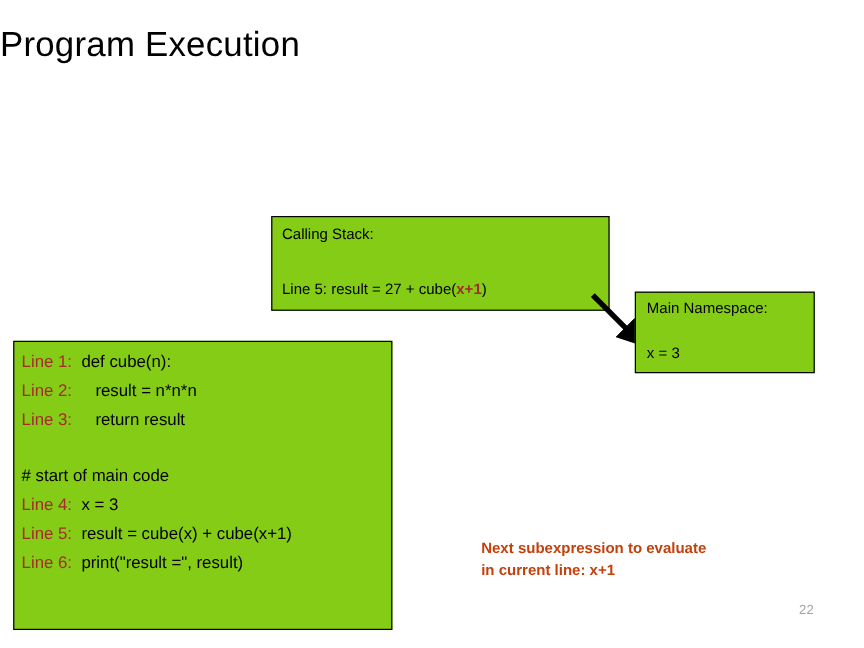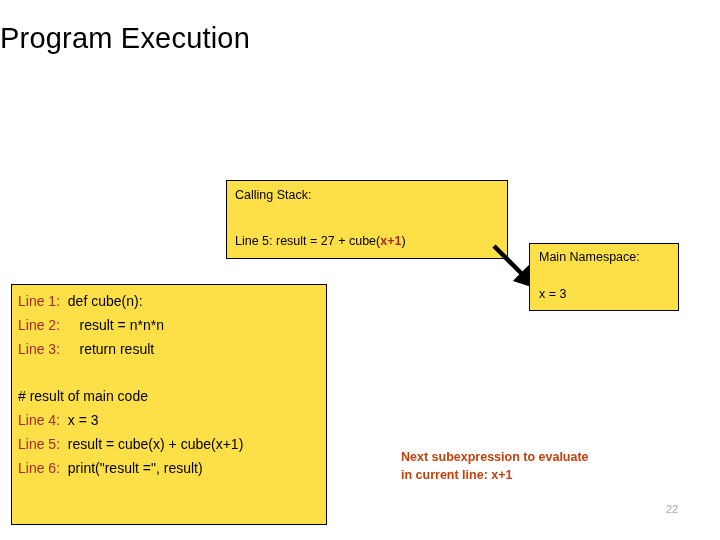--- a/index.html
+++ b/index.html
@@ -34,21 +34,21 @@
     font-weight: 400;
     letter-spacing: 0.2px;
     color: #000000;
     white-space: nowrap;
   }
 
   
   .box {
     position: absolute;
     border: 1.5px solid #000000;
-    background: #fde047;
+    background: #84cc16;
     box-sizing: border-box;
   }
 
   
   #calling-stack-box {
     left: 226px;
     top: 180px;
     width: 282px;
     height: 79px;
     padding: 6px 0 0 8px;
@@ -200,21 +200,21 @@
     <div class="code-lines">
 
       <span class="code-line"><span class="ln">Line 1:</span><span class="src">  def cube(n):</span></span>
 
       <span class="code-line"><span class="ln">Line 2:</span><span class="src">     result = n*n*n</span></span>
 
       <span class="code-line"><span class="ln">Line 3:</span><span class="src">     return result</span></span>
 
       <span class="code-gap"></span>
 
-      <span class="code-line"><span class="ln"></span><span class="src"># result of main code</span></span>
+      <span class="code-line"><span class="ln"></span><span class="src"># start of main code</span></span>
 
       <span class="code-line"><span class="ln">Line 4:</span><span class="src">  x = 3</span></span>
 
       <span class="code-line"><span class="ln">Line 5:</span><span class="src">  result = cube(x) + cube(x+1)</span></span>
 
       <span class="code-line"><span class="ln">Line 6:</span><span class="src">  print("result =", result)</span></span>
 
     </div>
   </div>
 

